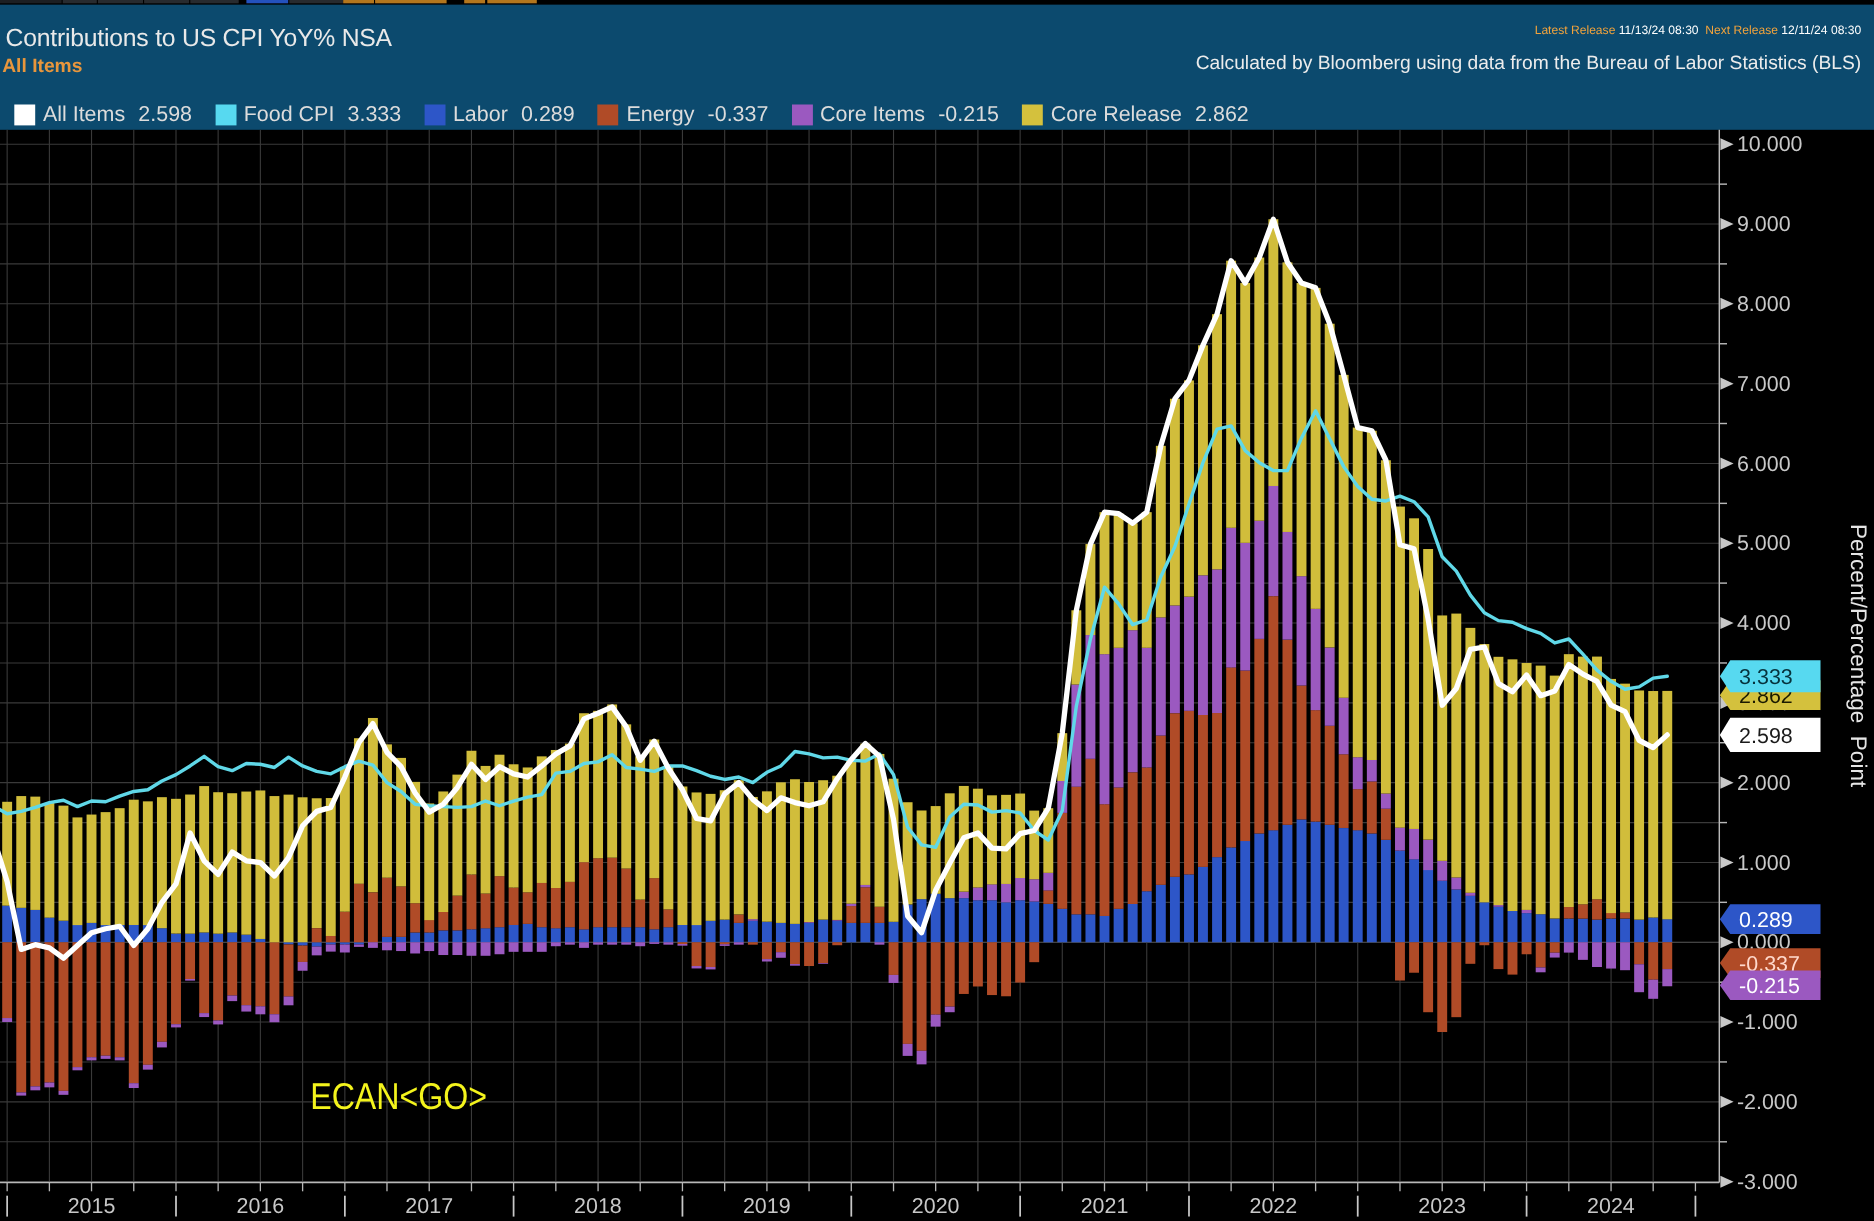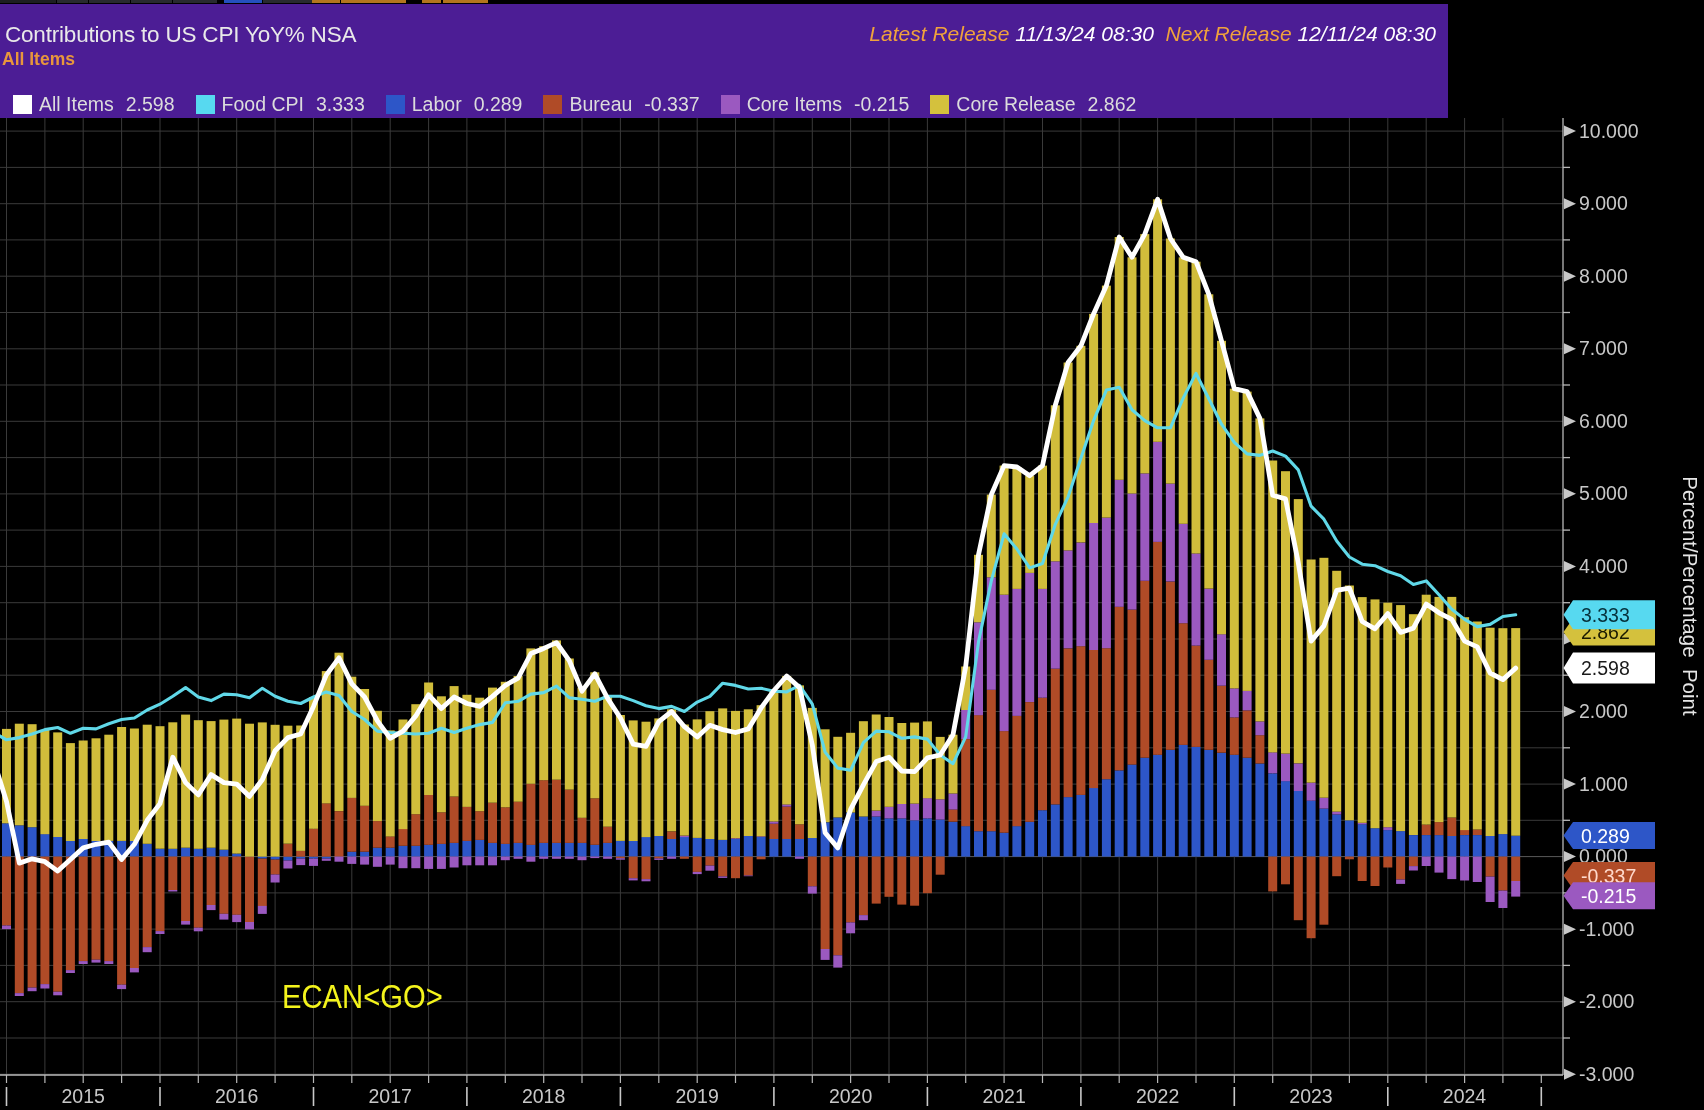--- a/index.html
+++ b/index.html
@@ -1,55 +1,56 @@
 <!DOCTYPE html>
 <html><head><meta charset="utf-8"><style>
 * { margin:0; padding:0; box-sizing:border-box; }
 html,body { width:1704px; height:1110px; background:#000; overflow:hidden;
   font-family:"Liberation Sans", sans-serif; }
 #strip { position:absolute; left:0; top:0; width:1704px; height:4px; background:#000; }
 #strip div { position:absolute; top:0; height:3px; }
-#hdr { position:absolute; left:0; top:4px; width:1448px; height:114px; background:#4c1d95; }
+#hdr { position:absolute; left:0; top:4px; width:1704px; height:114px; background:#0c4a6e; }
 #title { position:absolute; left:5px; top:18px; font-size:22.5px; color:#e9e9e9; letter-spacing:-0.2px; }
 #sub { position:absolute; left:2px; top:45px; font-size:17.5px; font-weight:bold; color:#e8963c; }
-#rel { position:absolute; right:12px; top:18px; font-size:21px; color:#fff; text-align:right;font-style:italic; }
+#rel { position:absolute; right:12px; top:18px; font-size:11px; color:#fff; text-align:right; }
 #rel .o { color:#f0a23c; }
 #calc { position:absolute; right:12px; top:43px; font-size:17.5px; color:#ececec; }
 #legend { position:absolute; left:13px; top:86px; height:28px; display:flex; align-items:center; }
 .li { display:flex; align-items:center; margin-right:21px; }
 .sw { width:19px; height:19px; display:inline-block; }
 .ln { color:#dcdcdc; font-size:19.5px; margin-left:7px; }
 .lv { color:#dcdcdc; font-size:19.5px; margin-left:12px; }
 svg { position:absolute; left:0; top:0; }
 </style></head>
 <body>
 <div id="hdr">
   <div id="title">Contributions to US CPI YoY% NSA</div>
   <div id="sub">All Items</div>
   <div id="rel"><span class="o">Latest Release</span> 11/13/24 08:30&nbsp;
 <span class="o">Next Release</span> 12/11/24 08:30</div>
+  <div id="calc">Calculated by Bloomberg using data from the Bureau of Labor Statistics (BLS)</div>
   <div id="legend">
       <span class="li">
         <span class="sw" style="background:#ffffff"></span>
         <span class="ln">All Items</span>
         <span class="lv">2.598</span>
       </span>
       <span class="li">
         <span class="sw" style="background:#57d9f0"></span>
         <span class="ln">Food CPI</span>
         <span class="lv">3.333</span>
       </span>
       <span class="li">
         <span class="sw" style="background:#2d56c8"></span>
         <span class="ln">Labor</span>
         <span class="lv">0.289</span>
       </span>
       <span class="li">
         <span class="sw" style="background:#b04b27"></span>
-        <span class="ln">Bureau</span>
+        <span class="ln">Energy</span>
         <span class="lv">-0.337</span>
       </span>
       <span class="li">
         <span class="sw" style="background:#9b59c0"></span>
         <span class="ln">Core Items</span>
         <span class="lv">-0.215</span>
       </span>
       <span class="li">
         <span class="sw" style="background:#d4c13d"></span>
         <span class="ln">Core Release</span>

